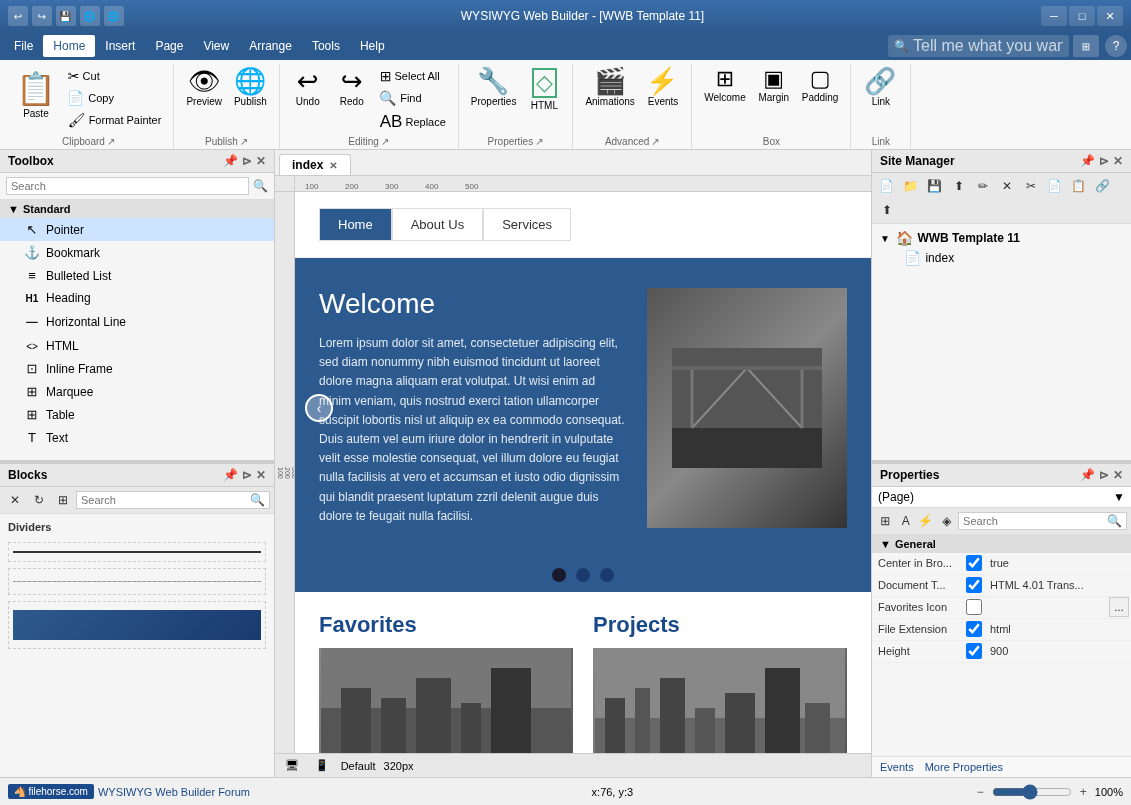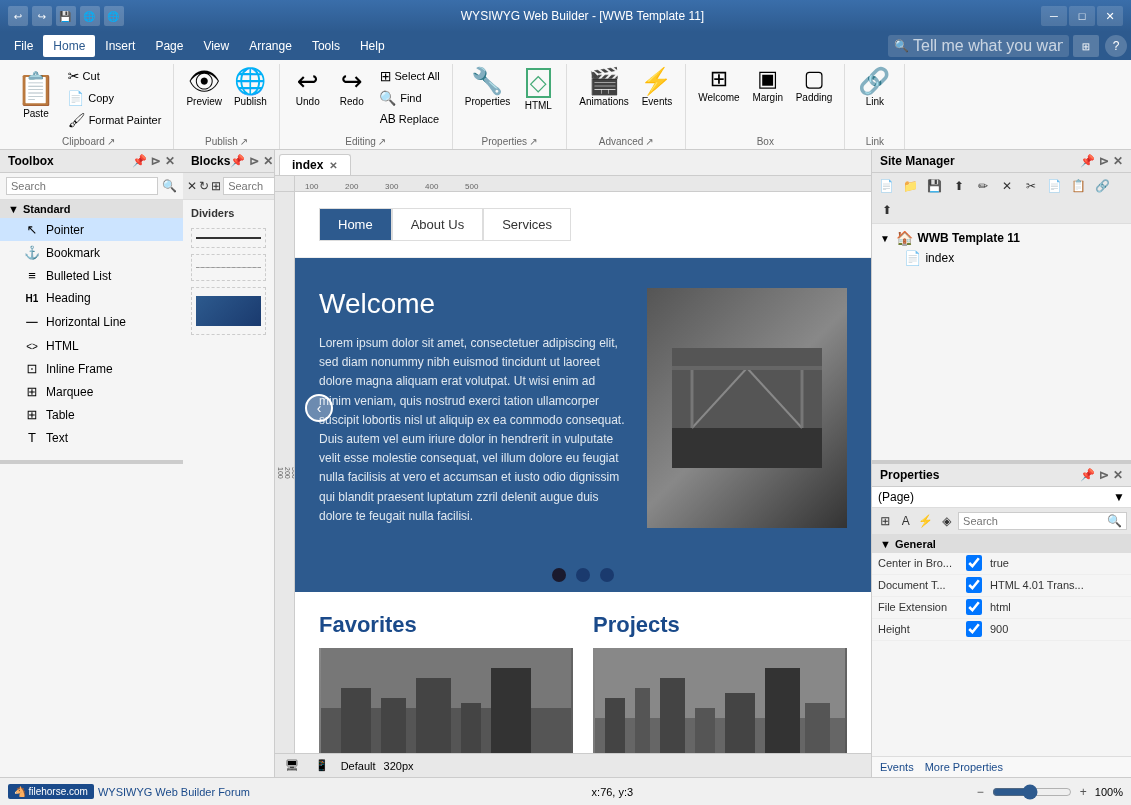--- a/index.html
+++ b/index.html
@@ -127,21 +127,21 @@
       display: flex;
       height: calc(805px - 32px - 28px - 90px - 28px);
     }
 
     
     .toolbox {
       width: 275px;
       background: #f5f5f5;
       border-right: 1px solid #ccc;
       display: flex;
-      flex-direction: row;
+      flex-direction: column;
       height: 100%;
     }
     .panel-header {
       background: #e8e8e8;
       padding: 4px 8px;
       font-weight: bold;
       font-size: 12px;
       border-bottom: 1px solid #ccc;
       display: flex;
       align-items: center;
@@ -651,21 +651,21 @@
       <div class="ribbon-col">
         <div class="ribbon-btn-small">
           <span class="ribbon-btn-small-icon">⊞</span>
           <span>Select All</span>
         </div>
         <div class="ribbon-btn-small">
           <span class="ribbon-btn-small-icon">🔍</span>
           <span>Find</span>
         </div>
         <div class="ribbon-btn-small">
-          <span class="ribbon-btn-small-icon" style="font-style:normal;font-size:12px;">AB</span>
+          <span class="ribbon-btn-small-icon" style="font-style:normal;font-size:17px;">AB</span>
           <span>Replace</span>
         </div>
       </div>
     </div>
     <div class="ribbon-group-label">
       <span>Editing</span>
       <span>↗</span>
     </div>
   </div>
 
@@ -1021,20 +1021,26 @@
           <span class="props-label">Center in Bro...</span>
           <input type="checkbox" class="props-checkbox" checked="" style="">
           <span class="props-value">true</span>
         </div>
         <div class="props-row">
           <span class="props-label">Document T...</span>
           <input type="checkbox" class="props-checkbox" checked="" style="">
           <span class="props-value">HTML 4.01 Trans...</span>
         </div>
         <div class="props-row">
+          <span class="props-label">Favorites Icon</span>
+          <input type="checkbox" class="props-checkbox" style="">
+          <span class="props-value"></span>
+          <div class="props-value-btn">…</div>
+        </div>
+        <div class="props-row">
           <span class="props-label">File Extension</span>
           <input type="checkbox" class="props-checkbox" checked="" style="">
           <span class="props-value">html</span>
         </div>
         <div class="props-row">
           <span class="props-label">Height</span>
           <input type="checkbox" class="props-checkbox" checked="" style="">
           <span class="props-value">900</span>
         </div>
       </div>

